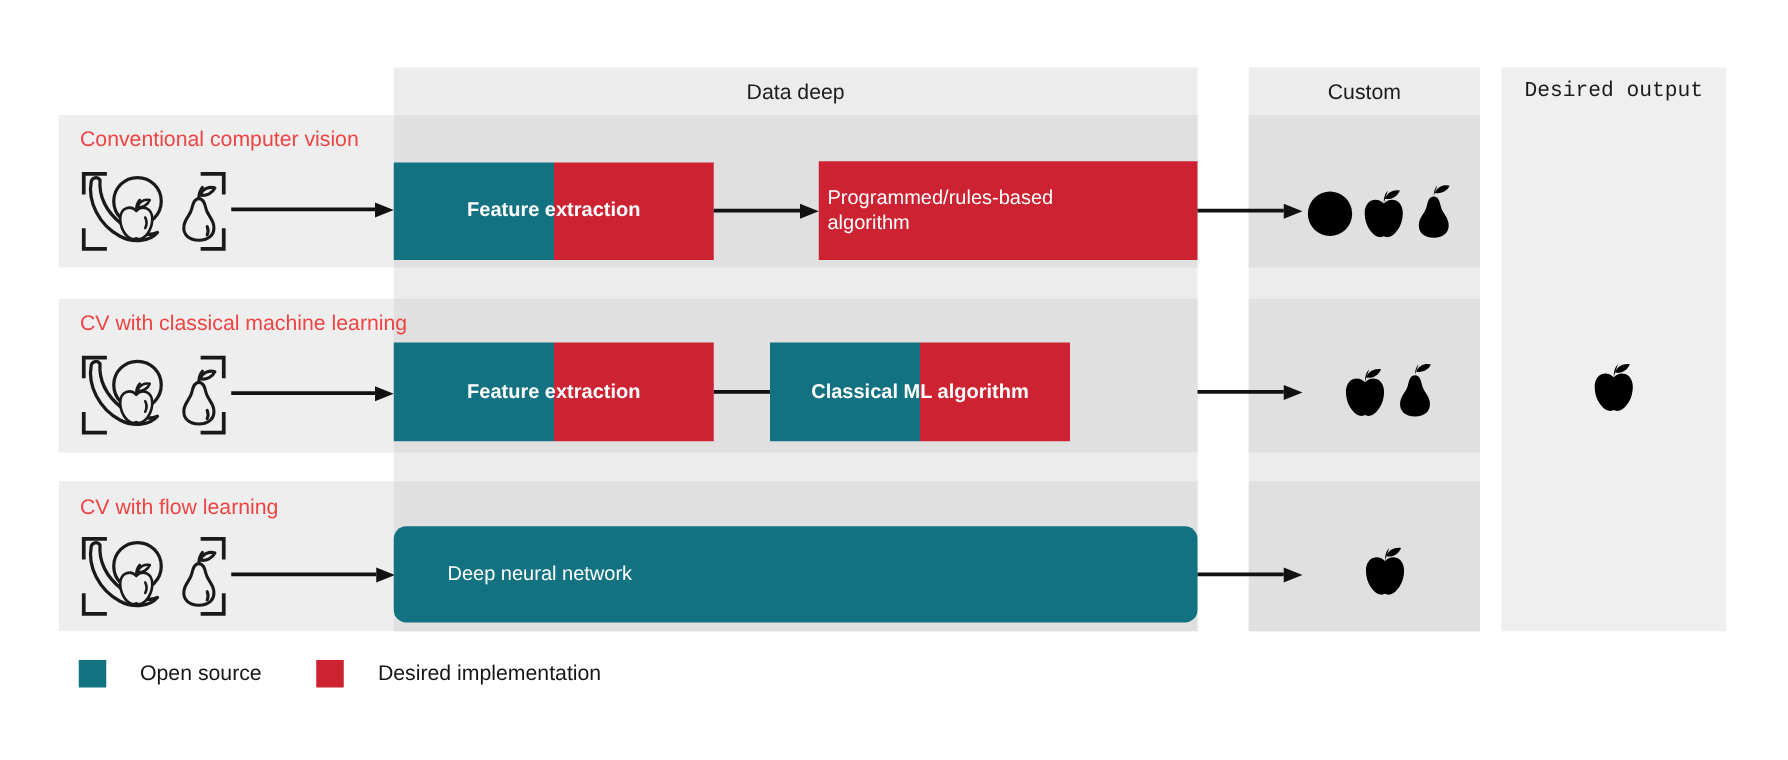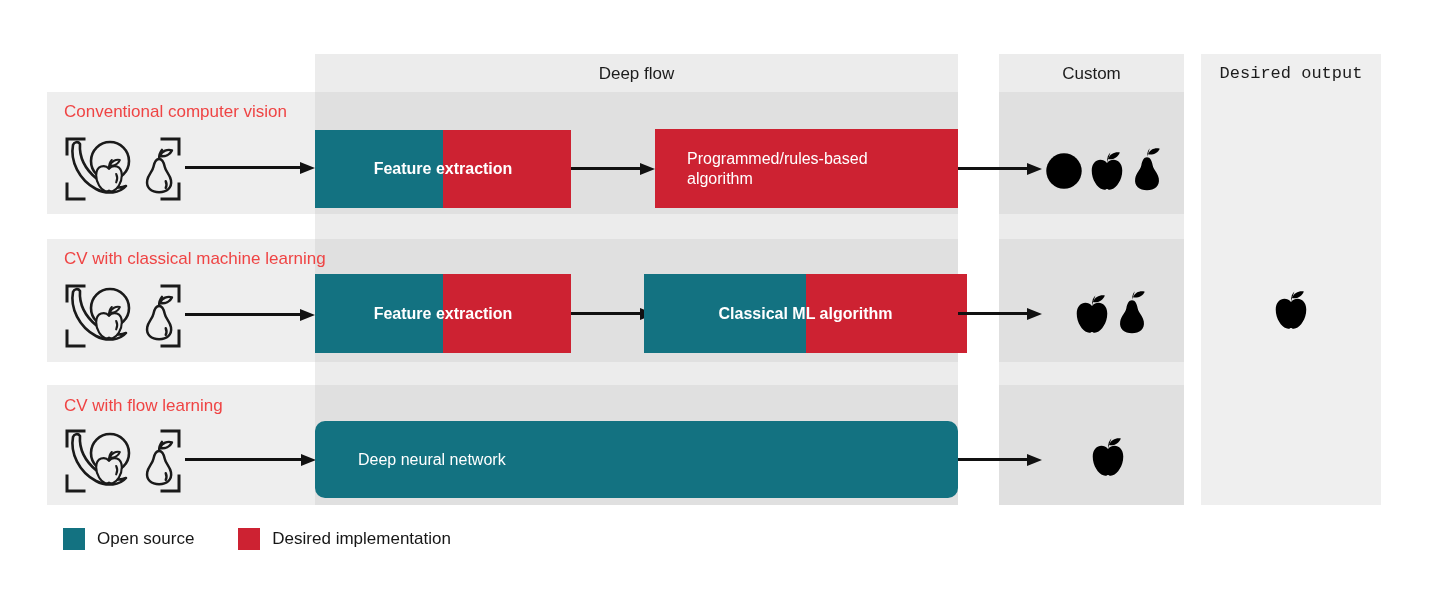--- a/index.html
+++ b/index.html
@@ -29,31 +29,31 @@
 
   .arrow{position:absolute;display:flex;align-items:center;height:13px;}
   .arrow-line{flex:1;height:3px;background:#111;}
   .arrow-head{width:0;height:0;border-top:6.5px solid transparent;border-bottom:6.5px solid transparent;border-left:15px solid #111;}
 
   .pbox{position:absolute;display:flex;align-items:center;color:#fff;font-size:16px;}
   .pbox-split{background:linear-gradient(to right,var(--teal,#137281) 0 50%,var(--red,#cd2232) 50% 100%);font-weight:bold;}
   .pbox-teal{background:var(--teal,#137281);border-radius:10px;}
   .pbox-red{background:var(--red,#cd2232);}
   .pbox-center{justify-content:center;text-align:center;}
-  .pbox-left .pbox-text{padding-left:32px;width:220px;line-height:20px;}
+  .pbox-left .pbox-text{padding-left:7px;width:220px;line-height:20px;}
   .pbox-left-dnn .pbox-text{padding-left:43px;}
 
   .outputs{position:absolute;display:flex;align-items:flex-end;gap:3px;}
   .fruit{display:block;}
   .fruit-orange{width:40px;height:40px;margin-bottom:1px;}
   .fruit-apple{width:40px;height:42px;}
   .fruit-pear{width:34px;height:46px;}
 
   .legend{position:absolute;left:63px;top:528px;display:flex;align-items:center;gap:44px;}
-  .legend-item{display:flex;align-items:center;gap:12px;}
+  .legend-item{display:flex;align-items:center;gap:27px;}
   .legend-swatch{width:22px;height:22px;}
   .legend-swatch-teal{background:var(--teal,#137281);}
   .legend-swatch-red{background:var(--red,#cd2232);}
   .legend-label{font-size:17px;color:#161616;}
   svg.defs{position:absolute;width:0;height:0;}
 </style>
 </head>
 <body>
 
 <div class="canvas">
@@ -99,21 +99,21 @@
           </g>
         </g>
       </symbol>
     </defs>
   </svg>
 
   <div class="band band-dataflow"></div>
   <div class="band band-output"></div>
   <div class="band band-desired"></div>
 
-  <div class="col-header col-header-dataflow">Deep flow</div>
+  <div class="col-header col-header-dataflow">Data deep</div>
   <div class="col-header col-header-output">Custom</div>
   <div class="col-header col-header-desired">Desired output</div>
 
   <div class="row-label-strip" style="top:92px;"></div>
   <div class="row-dark row-dark-a" style="top:92px;"></div>
   <div class="row-dark row-dark-b" style="top:92px;"></div>
   <div class="row-label" style="top:102px;">Conventional computer vision</div>
   <svg class="input-icon" style="top:134px;">
       <use href="#sym-input"></use>
     </svg>
@@ -158,21 +158,21 @@
       <div class="arrow-line"></div>
       <div class="arrow-head"></div>
     </div>
   <div class="pbox pbox-split pbox-center" style="left:315px;top:274px;width:256px;height:79px;">
     <span class="pbox-text">Feature extraction</span>
   </div>
   <div class="arrow" style="left:571px;top:307px;width:84px;">
       <div class="arrow-line"></div>
       <div class="arrow-head"></div>
     </div>
-  <div class="pbox pbox-split pbox-center" style="left:644px;top:274px;width:323px;height:79px;text-align:center;">
+  <div class="pbox pbox-split pbox-center" style="left:616px;top:274px;width:240px;height:79px;text-align:center;">
     <span class="pbox-text">Classical ML algorithm</span>
   </div>
   <div class="arrow" style="left:958px;top:307px;width:84px;">
       <div class="arrow-line"></div>
       <div class="arrow-head"></div>
     </div>
   <div class="outputs" style="left:1072px;top:283px;height:52px;">
       <svg class="fruit fruit-apple" viewBox="0 0 40 44">
         <use href="#sym-apple"></use>
       </svg>

